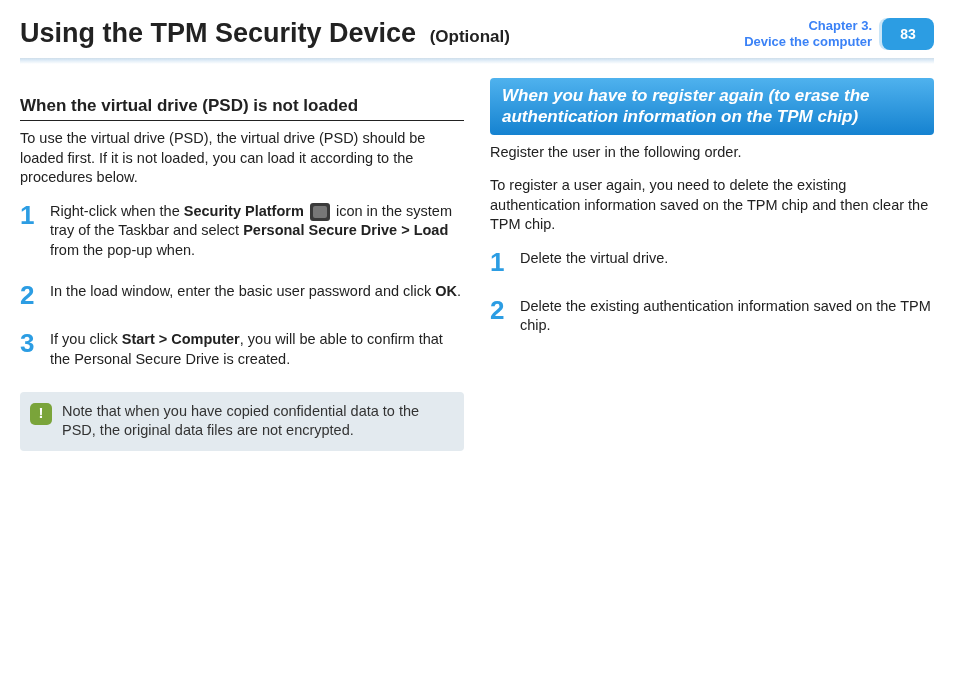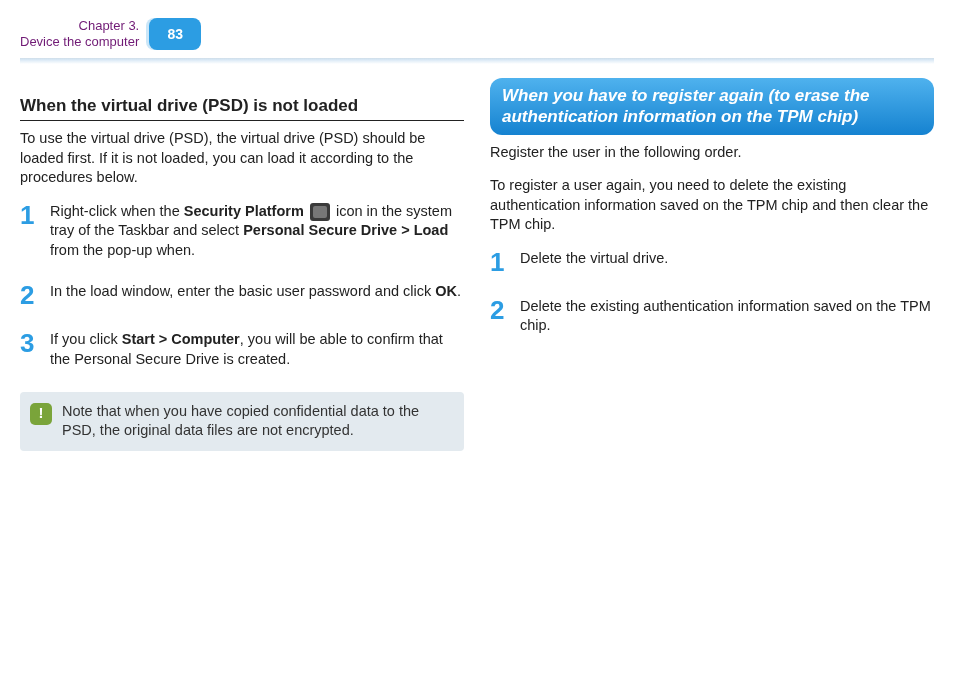--- a/index.html
+++ b/index.html
@@ -15,21 +15,21 @@
   
   .hdr {
     padding: 18px 20px 8px 20px;
     display: flex;
     align-items: flex-start;
     justify-content: space-between;
   }
   .title { font-size: 27px; font-weight: 700; color: #222; }
   .title .opt { font-size: 17px; font-weight: 700; margin-left: 6px; }
   .crumb { display: flex; align-items: center; gap: 10px; }
-  .crumb-text { color: #701a75; font-size: 13px; font-weight: 400; text-align: right; line-height: 1.2; }
+  .crumb-text { color: #3b82f6; font-size: 13px; font-weight: 700; text-align: right; line-height: 1.2; }
   .pgno {
     background: #2c9de3;
     color: #fff;
     width: 52px; height: 32px;
     border-radius: 8px;
     display: flex; align-items: center; justify-content: center;
     font-size: 14px; font-weight: 700;
     box-shadow: -3px 0 0 rgba(44,157,227,.25);
   }
   .rule {
@@ -76,29 +76,33 @@
     color: #fff; font-weight: 700; font-size: 15px;
     display: flex; align-items: center; justify-content: center;
     margin-top: 1px;
   }
   
   .banner {
     background: linear-gradient(to bottom, #4fb2ee, #1582d0);
     color: #fff;
     font-size: 17px; font-weight: 700; font-style: italic;
     padding: 7px 12px;
-    border-radius: 12px;
+    border-radius: 4px;
     line-height: 1.25;
     margin-bottom: 8px;
   }
 </style>
 </head>
 <body>
 
 <div class="hdr">
+  <div class="title">
+    <span>Using the TPM Security Device</span>
+    <span class="opt">(Optional)</span>
+  </div>
   <div class="crumb">
     <div class="crumb-text">
       <div>Chapter 3.</div>
       <div>Device the computer</div>
     </div>
     <div class="pgno">83</div>
   </div>
 </div>
 <div class="rule"></div>
 

